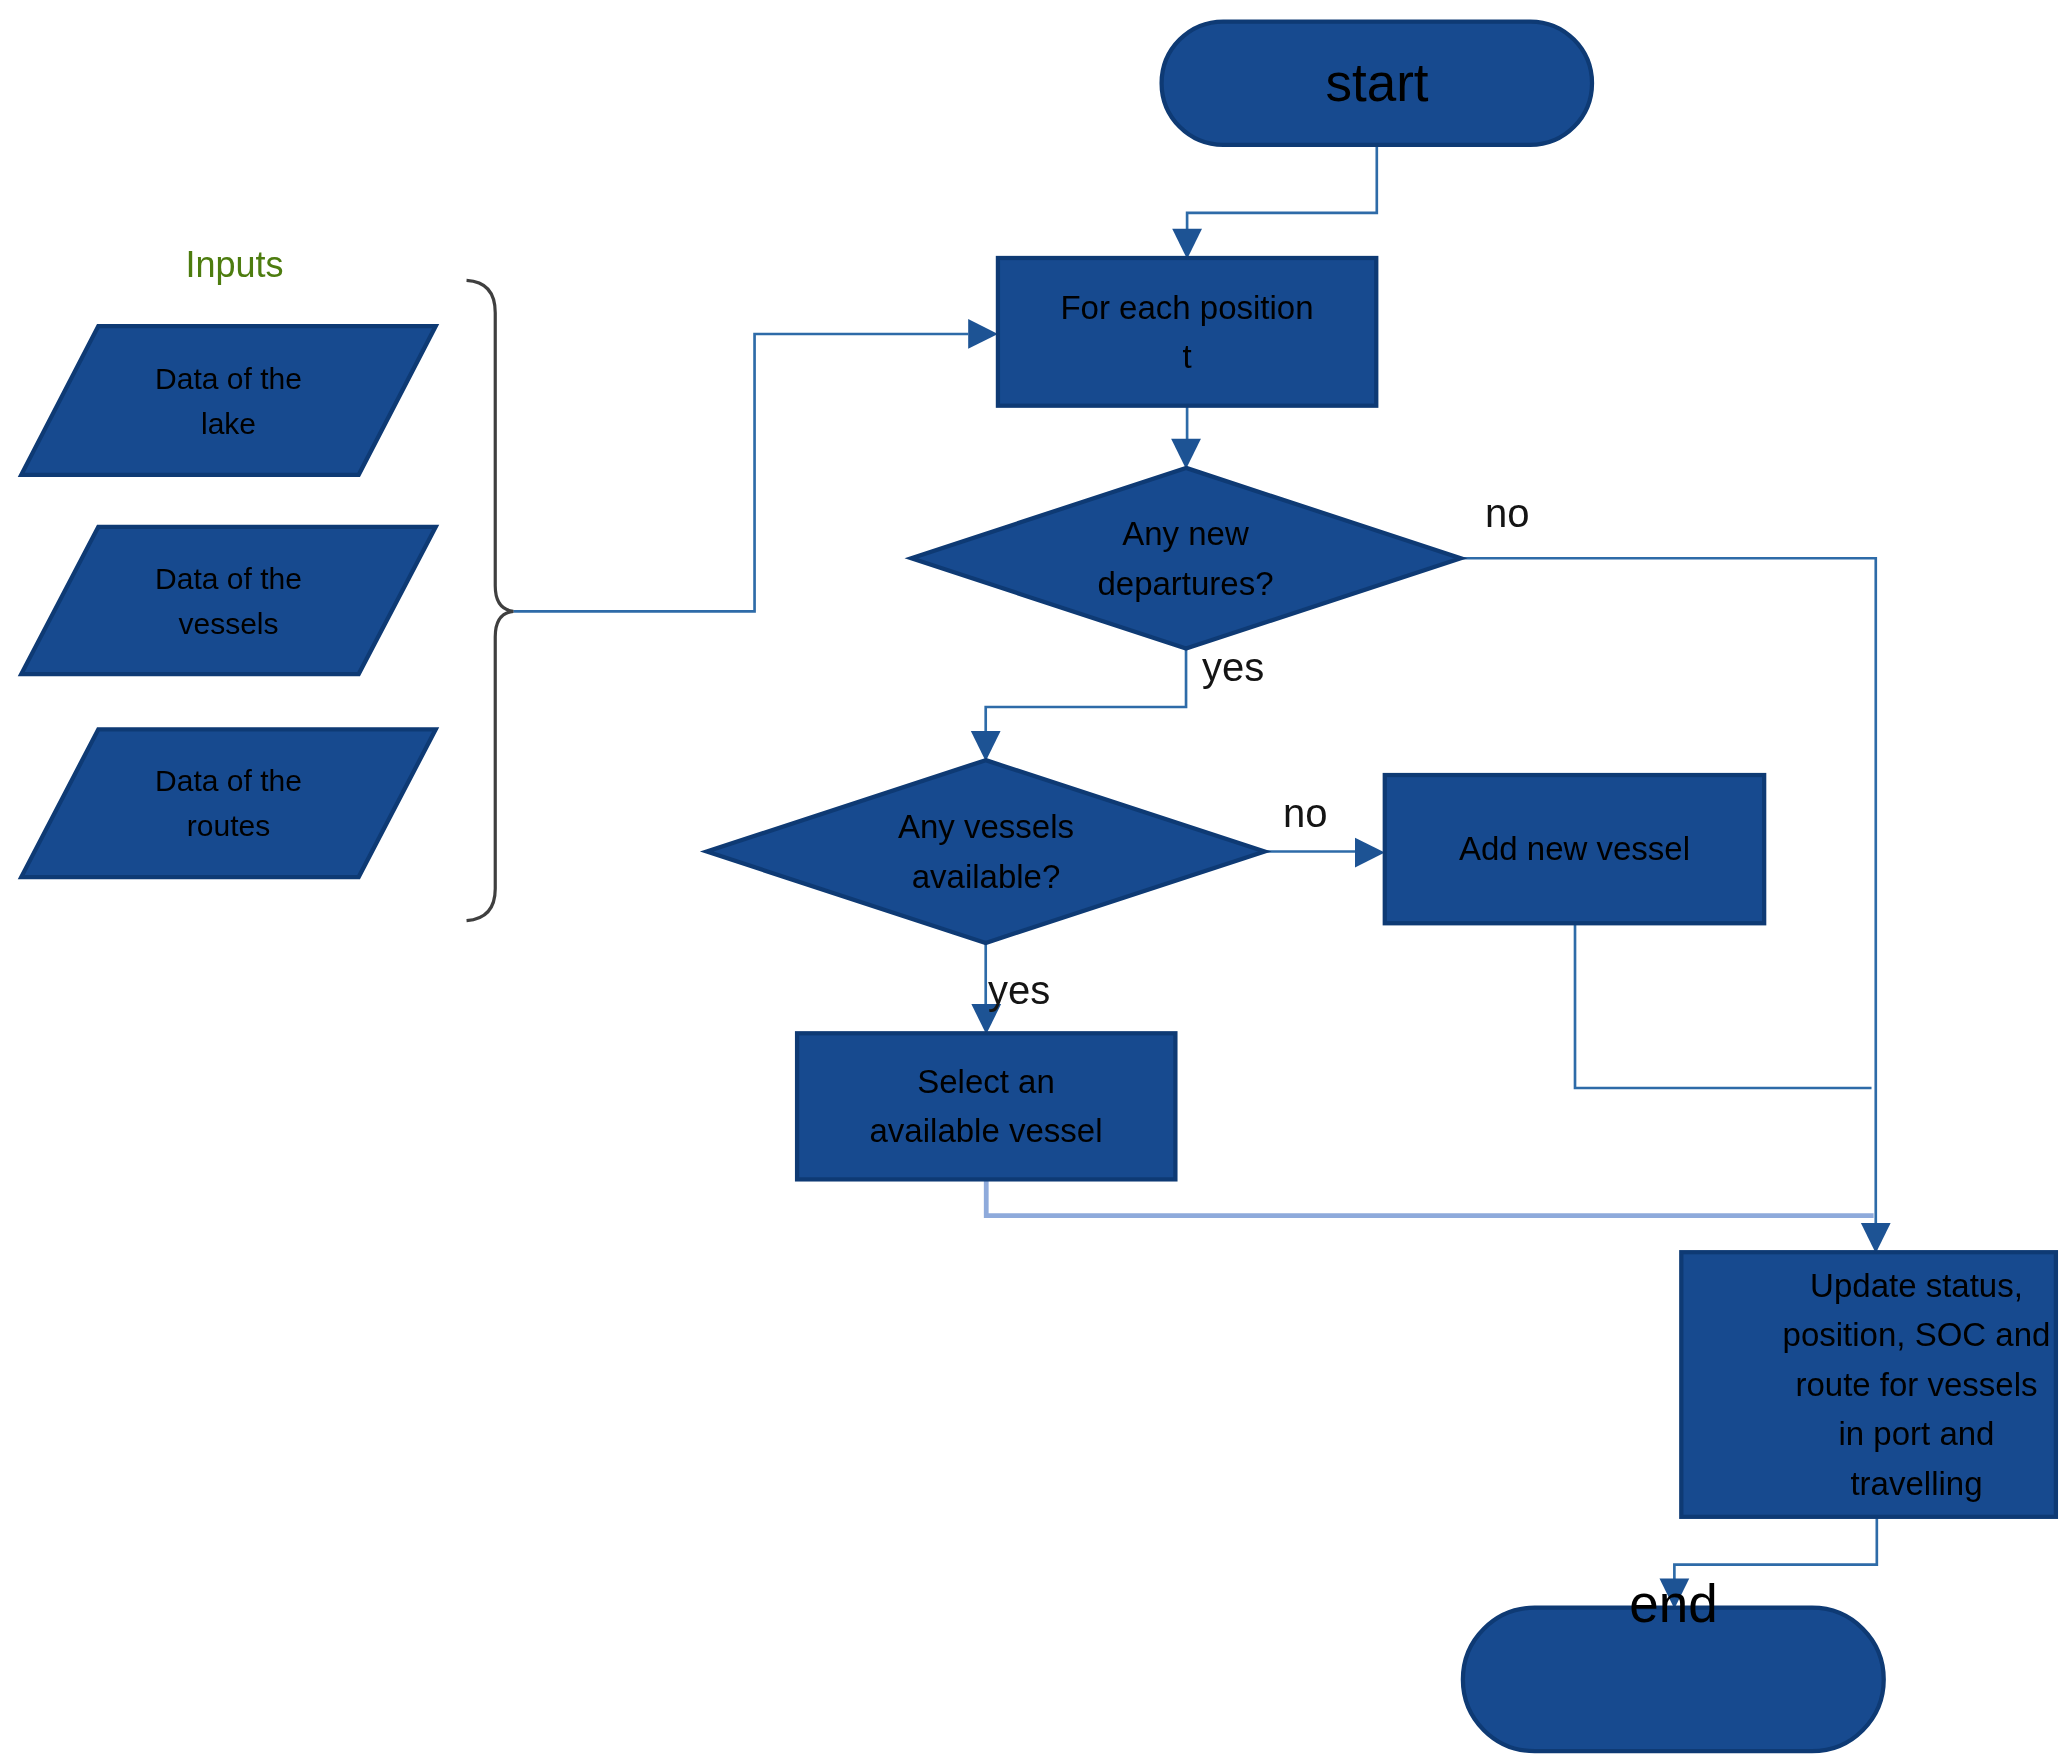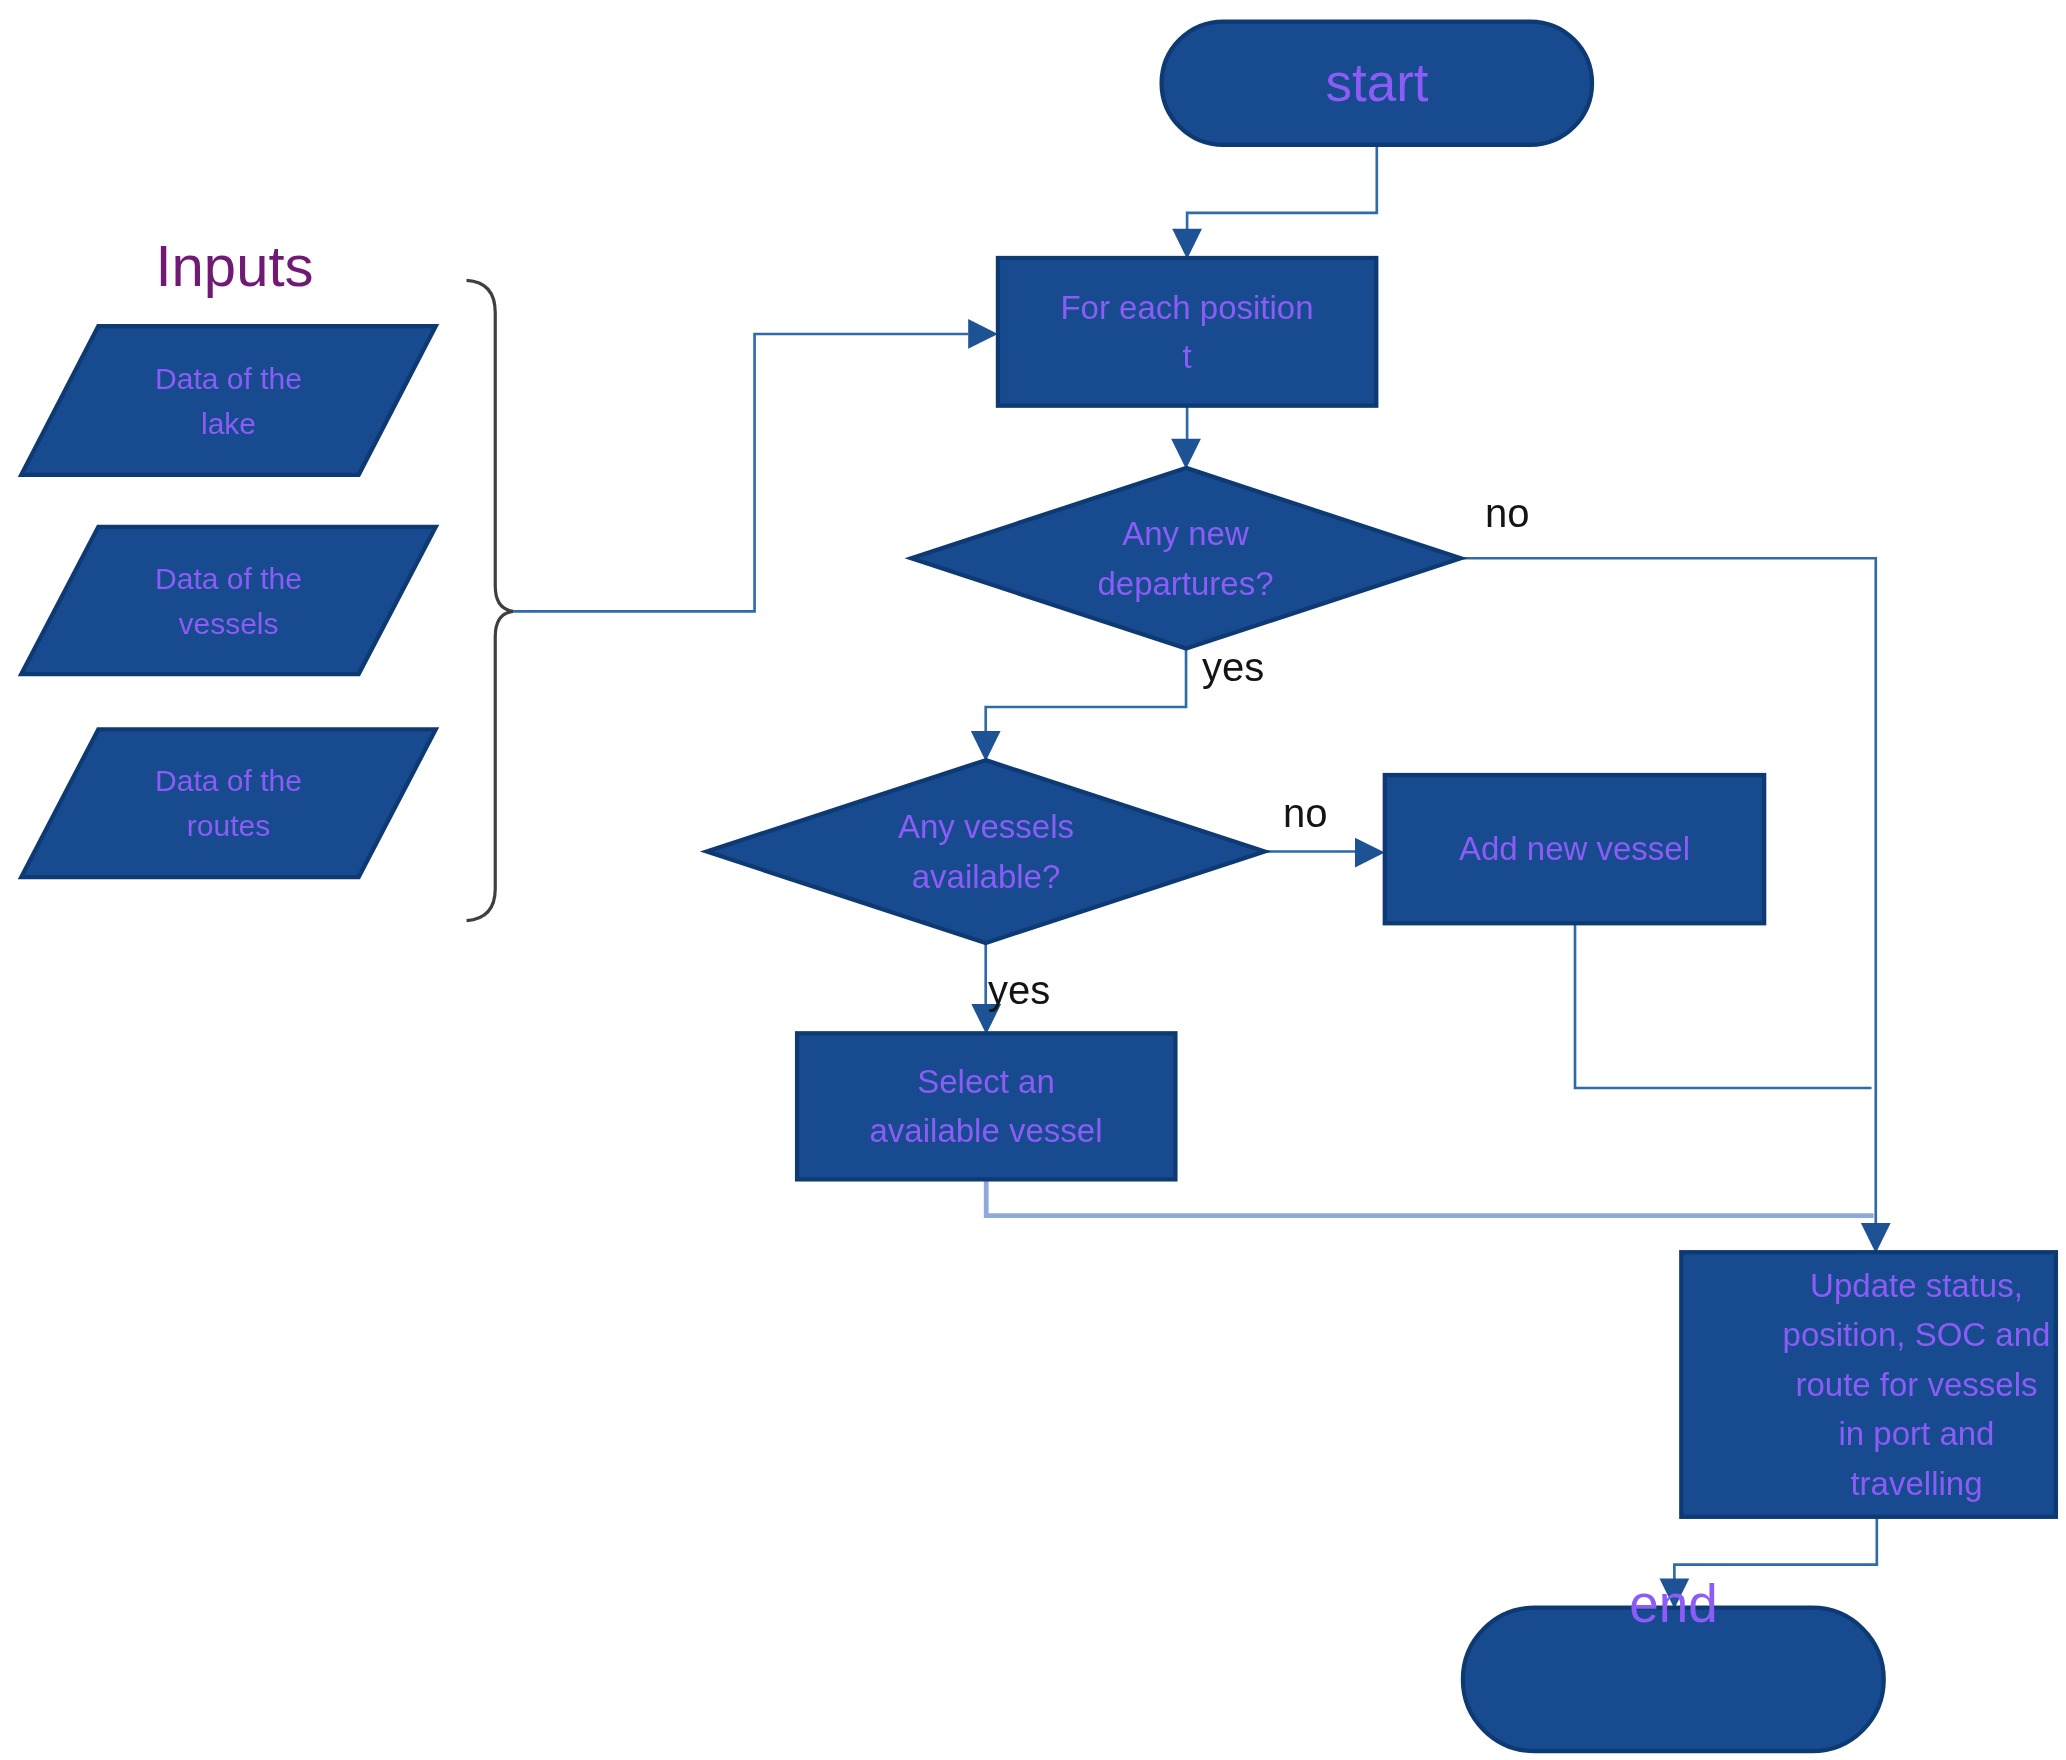--- a/index.html
+++ b/index.html
@@ -8,40 +8,40 @@
     width:2066px;height:1761px;
     background:#ffffff;
     font-family:"Liberation Sans", sans-serif;
     overflow:hidden;
   }
   #shapes{position:absolute;left:0;top:0;width:100%;height:100%;}
   .node-text{
     position:absolute;
     display:flex;align-items:center;justify-content:center;
     text-align:center;
-    color:#8b5cf6;
+    color:#000000;
     white-space:pre-line;
     line-height:1.5;
     letter-spacing:0px;
   }
   .fs-big{font-size:53px;line-height:1.2;}
   .fs-node{font-size:33px;}
   .fs-para{font-size:30px;}
   .edge-label{
     position:absolute;
     color:#141414;
     font-size:40px;
     line-height:1;
     white-space:nowrap;
   }
   .inputs-label{
     position:absolute;
     display:flex;align-items:center;justify-content:center;
-    color:#701a75;
-    font-size:58px;
+    color:#4d7c0f;
+    font-size:36px;
   }
 </style>
 </head>
 <body>
 
 <div id="canvas">
 
   <svg id="shapes" viewBox="0 0 3888 3313" xmlns="http://www.w3.org/2000/svg">
 
     <g fill="none" stroke="#2E6BA8" stroke-width="5">

